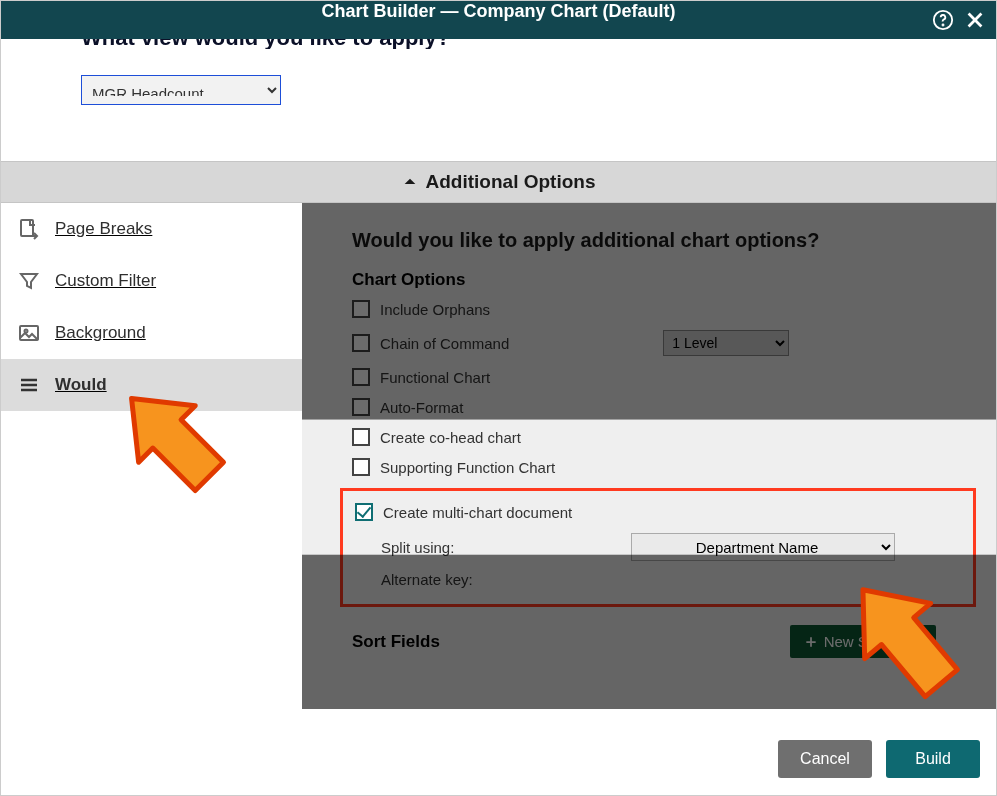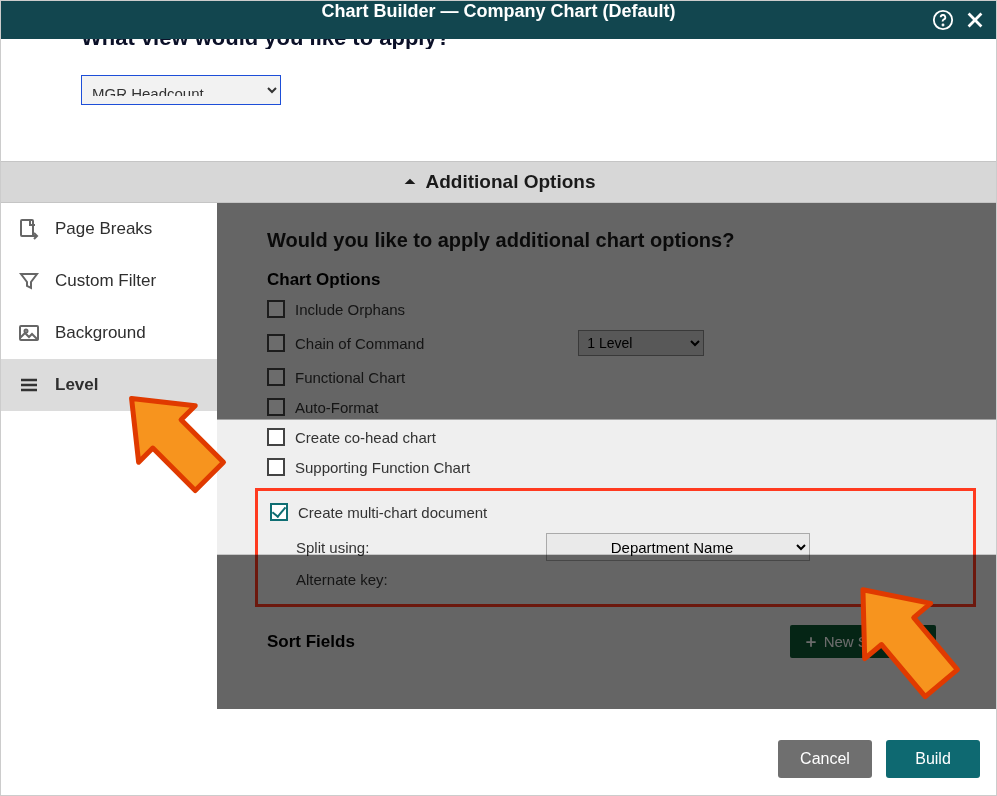--- a/index.html
+++ b/index.html
@@ -10,21 +10,21 @@
   .titlebar .right-controls .ico { display:flex; align-items:center; justify-content:center; color:#fff; }
 
   .top-content { padding:0 0 0 80px; }
   .cut-question { font-size:22px; font-weight:800; color:#0b1028; margin-top:4px; height:24px; overflow:hidden;}
   .view-select { margin-top:26px; width:200px; height:30px; font-size:15px; padding:8px 6px; background:#f2f2f2; border:1px solid #1d4ed8; color:#333;}
 
   .accordion-bar { margin-top:56px; height:42px; background:#d7d7d7; display:flex; align-items:center; justify-content:center; font-weight:700; font-size:19px; color:#1a1a1a; border-top:1px solid #c5c5c5; border-bottom:1px solid #c5c5c5;}
   .accordion-bar svg { margin-right:8px; }
 
   .lower { display:flex; height:506px; }
-  .sidebar { width:216px; background:#fff; }
+  .sidebar { width:301px; background:#fff;text-decoration:underline; }
   .side-item { display:flex; align-items:center; gap:14px; padding:14px 16px; font-size:17px; color:#2f2f2f; }
   .side-item.selected { background:#dcdcdc; }
   .side-item .lbl { flex:1; }
   .side-item .lbl.bold { font-weight:700; }
 
   .panel-wrap { flex:1; position:relative; background:#efefef; }
   .panel { position:absolute; inset:0; padding:26px 40px 0 50px; }
   .panel h2 { margin:0 0 18px 0; font-size:20px; font-weight:800; color:#1a1a1a;}
   .panel .section-title { font-weight:700; font-size:17px; margin-bottom:10px; display:block;}
   .check-row { display:flex; align-items:center; gap:10px; margin-bottom:12px;}
@@ -110,21 +110,21 @@
             <rect x="3" y="5" width="18" height="14" rx="1"></rect>
             <circle cx="9" cy="10" r="1.5"></circle>
             <path d="M3 17l5-5 4 4 3-3 6 6"></path>
           </svg>
         <span class="lbl">Background</span>
       </div>
       <div class="side-item selected">
         <svg width="24" height="24" viewBox="0 0 24 24" stroke="#333" stroke-width="2.5">
             <path d="M4 7h16M4 12h16M4 17h16"></path>
           </svg>
-        <span class="lbl bold">Level</span>
+        <span class="lbl bold">Would</span>
       </div>
     </div>
 
     <div class="panel-wrap">
       <div class="panel">
         <h2>Would you like to apply additional chart options?</h2>
         <span class="section-title">Chart Options</span>
 
         <div class="check-row">
           <span class="fake-check"></span>

